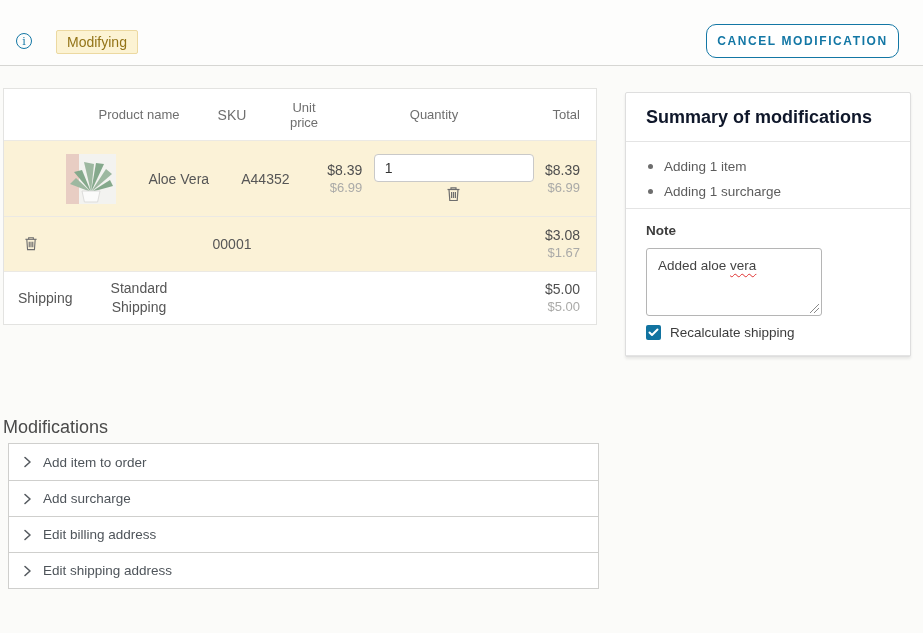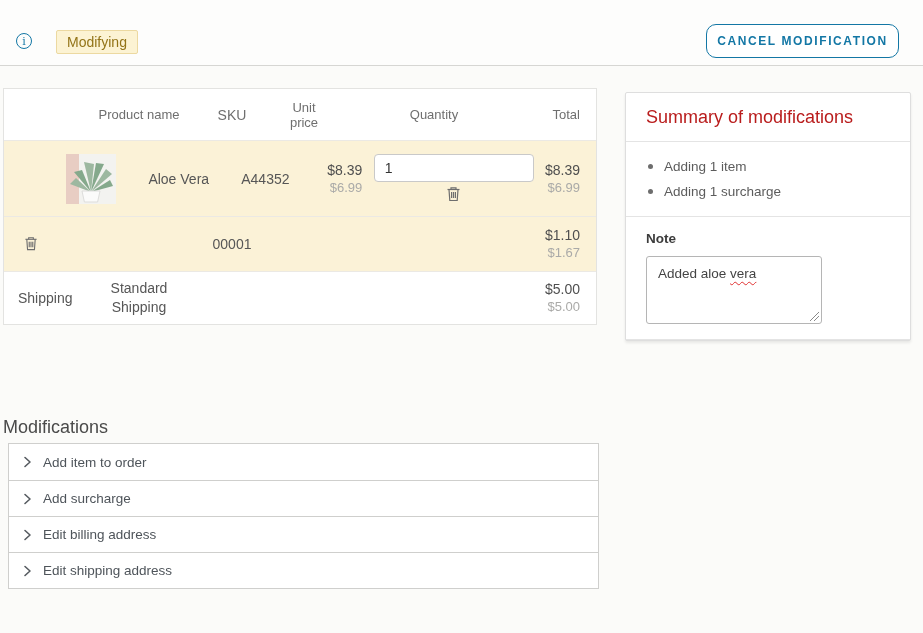--- a/index.html
+++ b/index.html
@@ -75,24 +75,24 @@
   .ship-label { font-size:14px; color:#565656; }
   .ship-method { font-size:14px; color:#565656; line-height:1.35; }
 
   
   .panel {
     position:absolute; left:625px; top:92px; width:286px;
     background:#fff; border:1px solid #dedede; border-radius:2px;
     box-shadow:0 2px 3px rgba(0,0,0,0.08);
   }
   .panel-title {
-    padding:14px 20px 13px; font-size:18px; color:#b91c1c; font-weight:400;
+    padding:14px 20px 13px; font-size:18px; color:#0f172a; font-weight:700;
     border-bottom:1px solid #e4e4e4;
   }
-  .panel-bullets { padding:12px 0 12px 0; border-bottom:1px solid #e4e4e4; }
+  .panel-bullets { padding:12px 0 4px 0; border-bottom:1px solid #e4e4e4; }
   .panel-bullets ul { list-style:none; }
   .panel-bullets li {
     font-size:13.5px; color:#5c5c5c; line-height:25px; padding-left:38px; position:relative;
   }
   .panel-bullets li::before {
     content:""; position:absolute; left:22px; top:10px; width:5px; height:5px;
     border-radius:50%; background:#6d6d6d;
   }
   .note-section { padding:14px 20px 15px; border-bottom:1px solid #e4e4e4; }
   .note-label { font-size:13.5px; font-weight:700; color:#3c3c3c; }
@@ -212,21 +212,21 @@
             <path d="M3 3.5 l0.8 11 h7.4 l0.8 -11"></path>
             <path d="M5.6 6 v6"></path>
             <path d="M7.5 6 v6"></path>
             <path d="M9.4 6 v6"></path>
           </svg></button>
     </div>
     <div class="c3">00001</div>
     <div class="c4"></div>
     <div class="c5"></div>
     <div class="c6">
-      <div class="price-main">$1.10</div>
+      <div class="price-main">$3.08</div>
       <div class="price-sub">$1.67</div>
     </div>
   </div>
 
   <div class="trow row-shipping">
     <div class="c1 ship-label">Shipping</div>
     <div class="c2 ship-method">Standard Shipping</div>
     <div class="c3"></div>
     <div class="c4"></div>
     <div class="c5"></div>
@@ -244,20 +244,28 @@
   <div class="panel-bullets">
     <ul>
       <li>Adding 1 item</li>
       <li>Adding 1 surcharge</li>
     </ul>
   </div>
 
   <div class="note-section">
     <div class="note-label">Note</div>
     <div class="note-box"><span>Added aloe </span><span class="misspelled">vera</span></div>
+    <div class="check-row">
+      <span class="checkbox">
+        <svg width="11" height="9" viewBox="0 0 11 9" fill="none" stroke="#ffffff" stroke-width="2" stroke-linecap="round" stroke-linejoin="round">
+            <path d="M1.5 4.5 L4 7 L9.5 1.5"></path>
+          </svg>
+      </span>
+      <span class="check-label">Recalculate shipping</span>
+    </div>
   </div>
 
 </div>
 
 <div class="mods-title">Modifications</div>
 
 <div class="accordion">
   <div class="acc-item">
     <svg class="chev" width="9" height="12" viewBox="0 0 9 12" fill="none" stroke="#565b60" stroke-width="1.6" stroke-linecap="round" stroke-linejoin="round">
         <path d="M2 1.5 L7 6 L2 10.5"></path>

